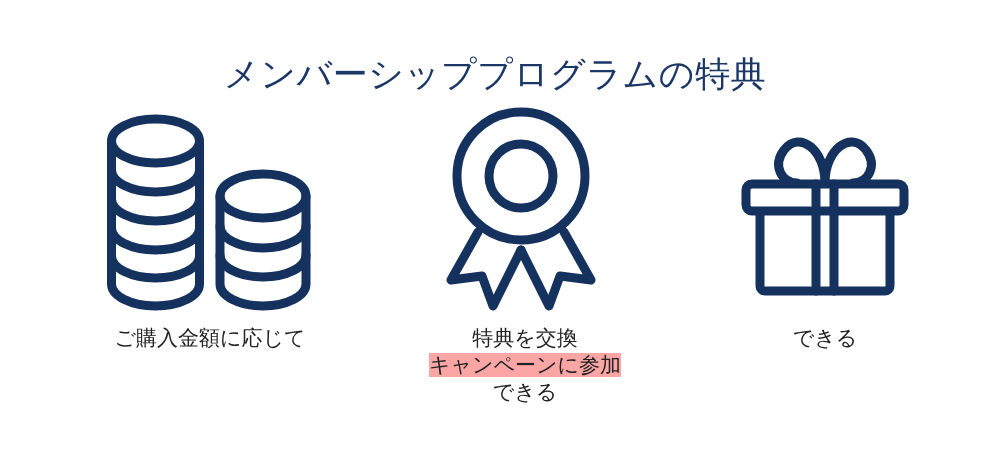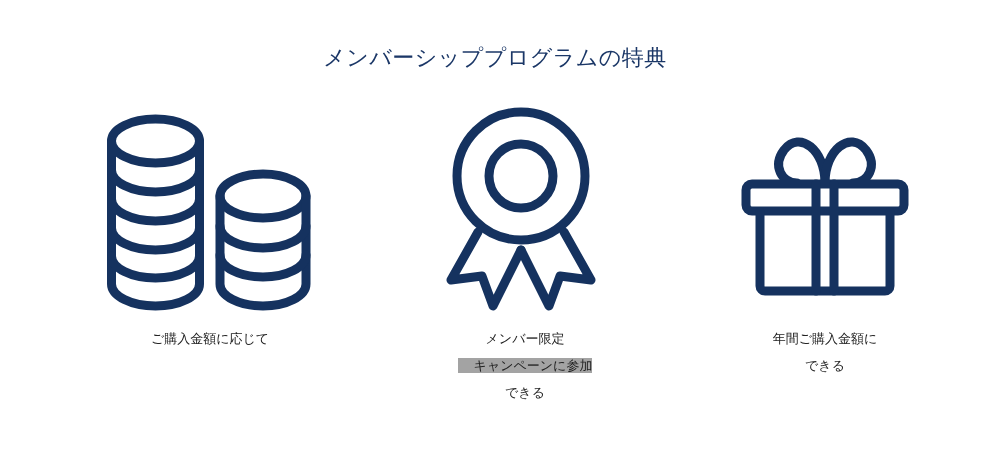--- a/index.html
+++ b/index.html
@@ -2,28 +2,28 @@
 <html><head>
   <meta charset="utf-8">
   <style>
     html, body { margin:0; padding:0; }
     body {
       width:990px; height:450px; background:#ffffff; position:relative; overflow:hidden;
       font-family: "DejaVu Sans", "Liberation Sans", sans-serif;
     }
     .title {
       position:absolute; left:0; top:28px; width:990px; text-align:center;
-      font-size:22px; color:#1b3767; letter-spacing:0.5px; font-weight:normal;
+      font-size:35px; color:#1b3767; letter-spacing:0.5px; font-weight:normal;
     }
     .icon { position:absolute; }
     .caption {
-      position:absolute; text-align:center; font-size:13px; line-height:27px; color:#222222;
+      position:absolute; text-align:center; font-size:21px; line-height:27px; color:#222222;
     }
     .caption .line { display:block; white-space:nowrap; }
-    .hl { background:#a3a3a3;padding-left:16px; }
+    .hl { background:#fca5a5; }
   </style>
 </head>
 <body>
 
 <h1 class="title">メンバーシッププログラムの特典</h1>
 
 <svg class="icon" style="left:100px;top:108px" width="220" height="210" viewBox="100 108 220 210">
   <g fill="none" stroke="#15325f" stroke-width="9" stroke-linecap="round" stroke-linejoin="round">
 
     <ellipse cx="155.5" cy="141" rx="44" ry="22"></ellipse>
@@ -58,21 +58,20 @@
     <line x1="816" y1="184" x2="816" y2="291"></line>
     <line x1="834" y1="184" x2="834" y2="291"></line>
   </g>
 </svg>
 
 <div class="caption" style="left:80px;top:325px;width:260px">
   <span class="line"><span>ご購入金額に応じて</span></span>
 </div>
 
 <div class="caption" style="left:395px;top:325px;width:260px">
-  <span class="line"><span>メンバー限定</span></span>
+  <span class="line"><span>特典を交換</span></span>
   <span class="line"><span class="hl">キャンペーンに参加</span></span>
   <span class="line"><span>できる</span></span>
 </div>
 
 <div class="caption" style="left:695px;top:325px;width:260px">
-  <span class="line"><span>年間ご購入金額に</span></span>
   <span class="line"><span>できる</span></span>
 </div>
 
 </body></html>

